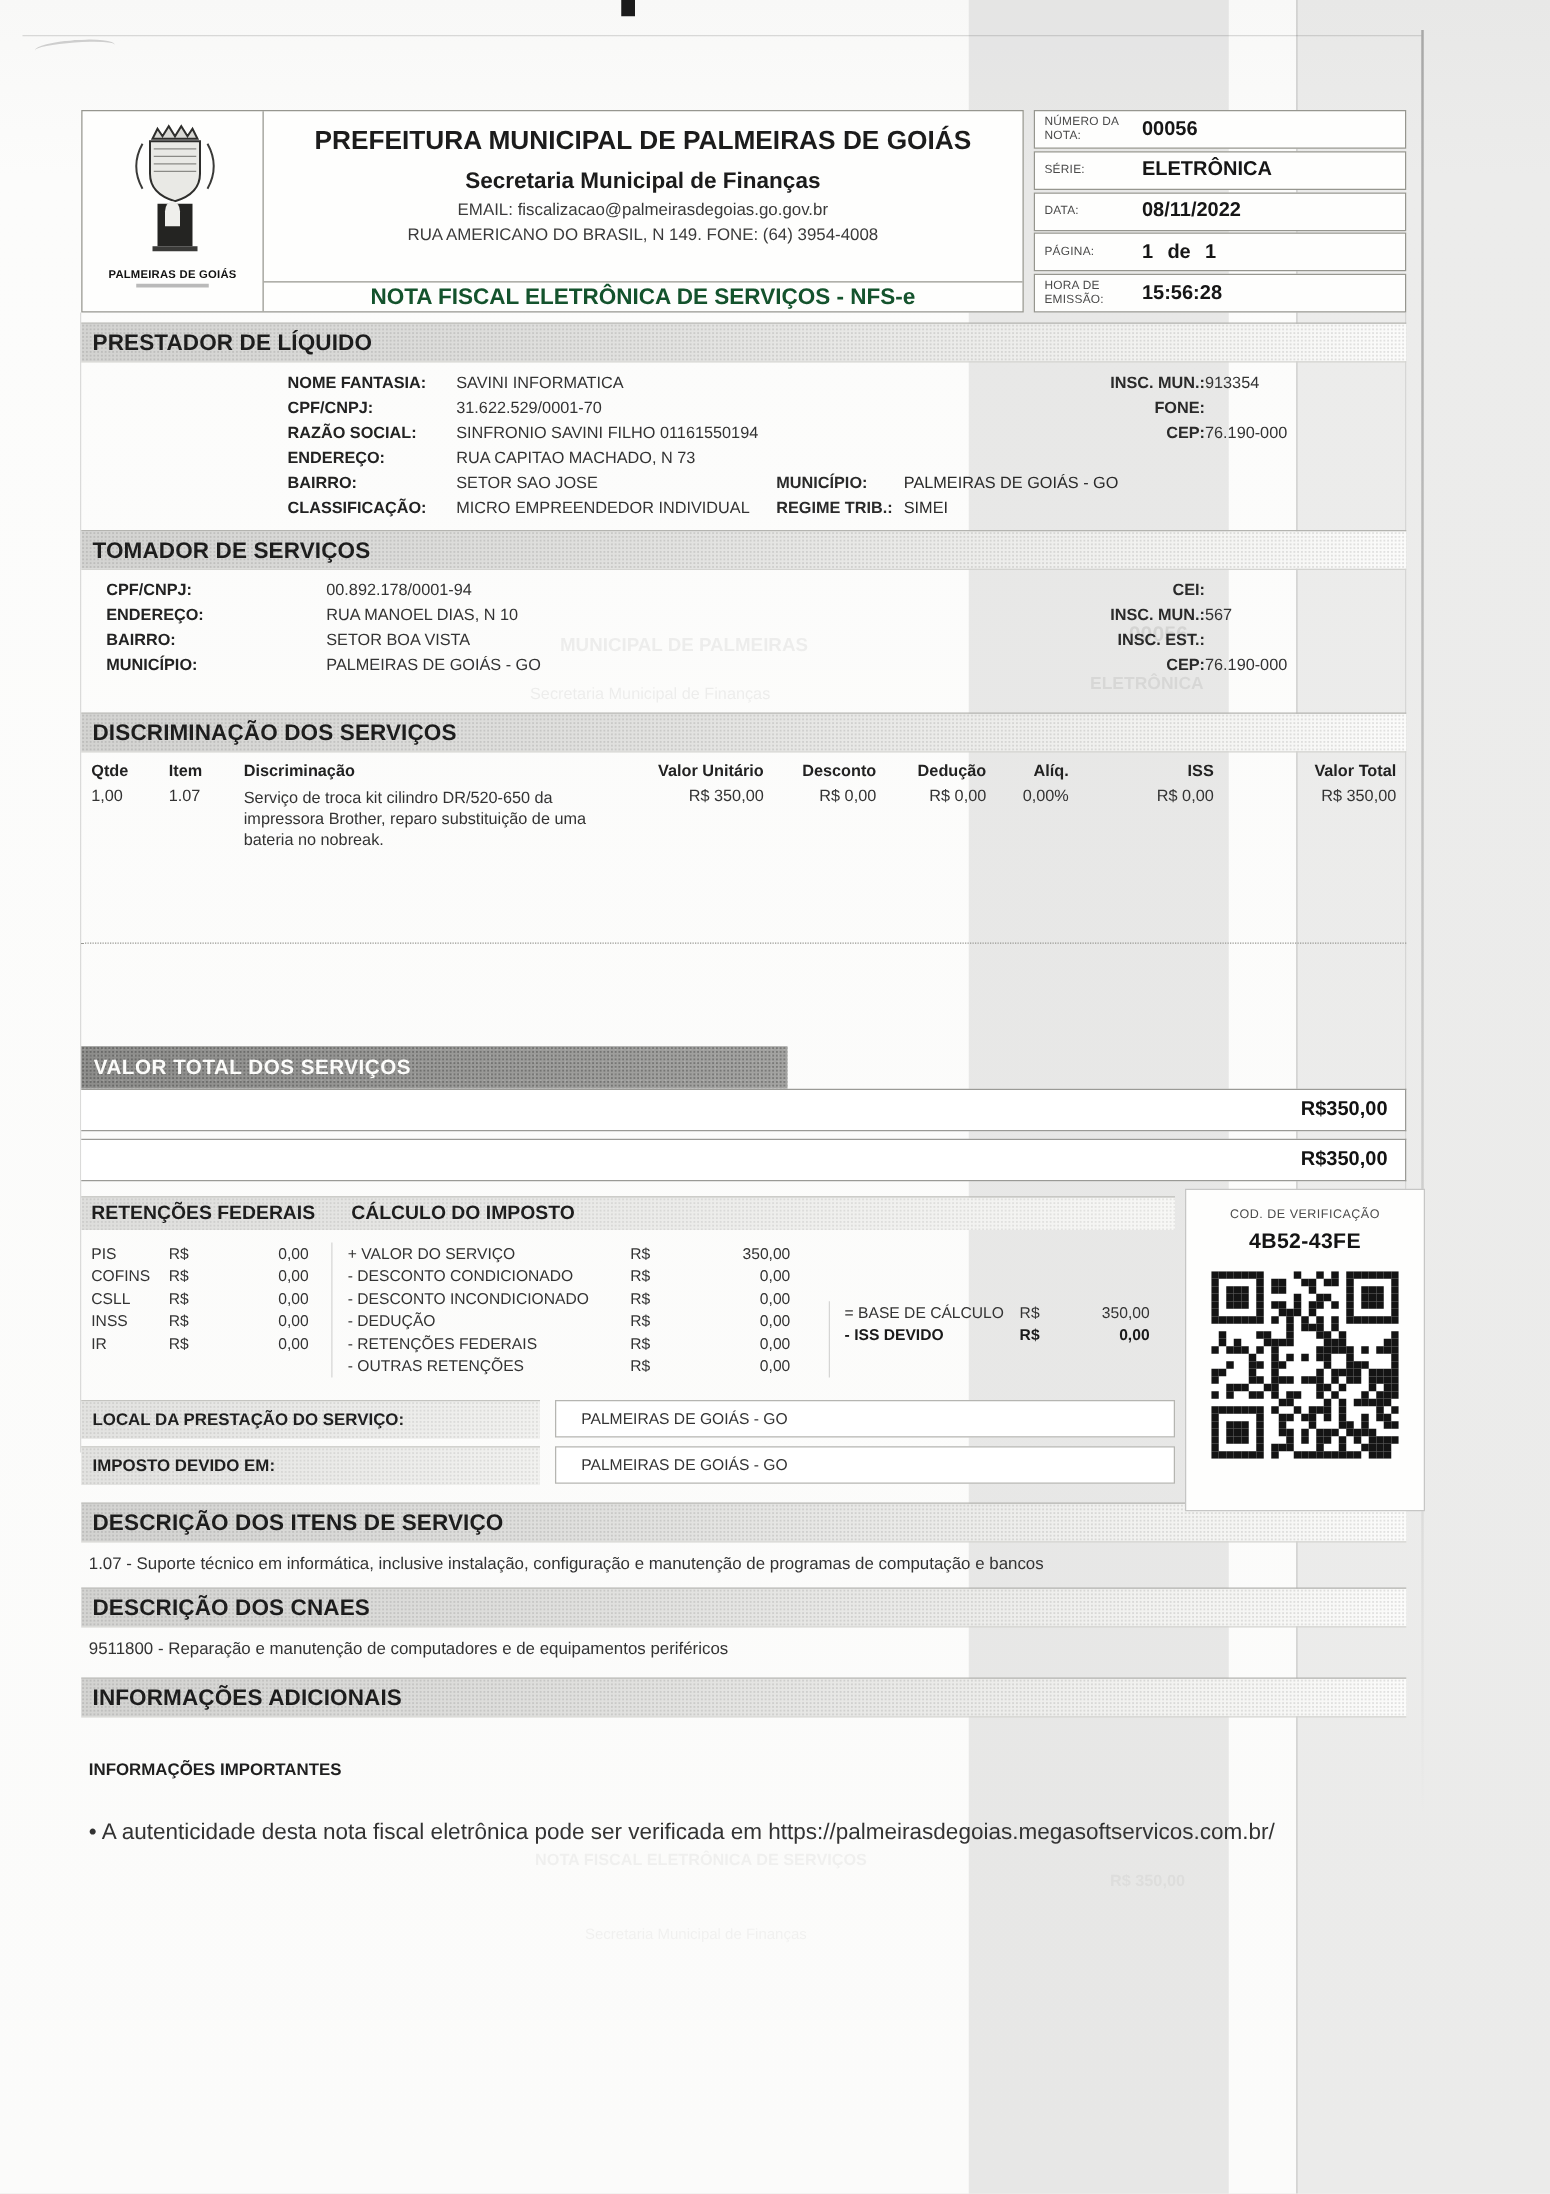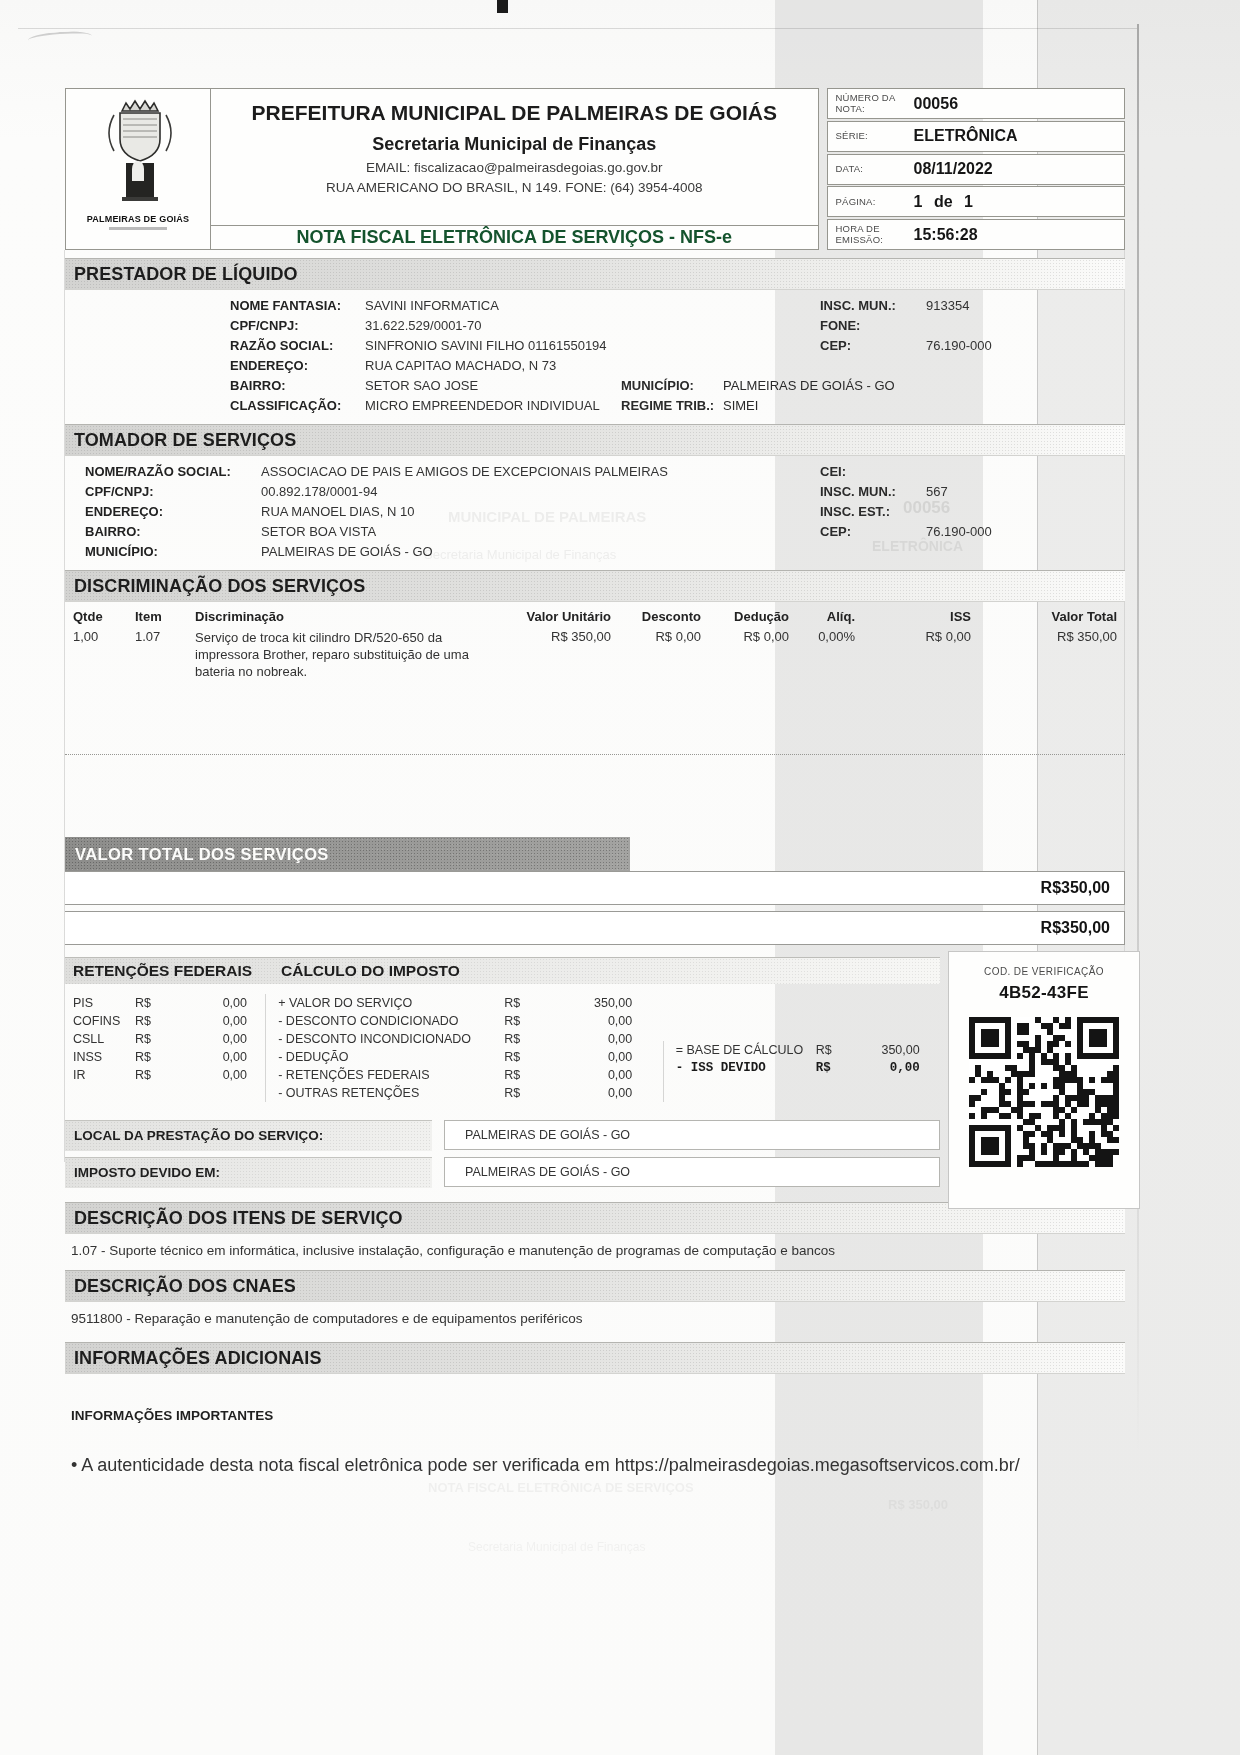--- a/index.html
+++ b/index.html
@@ -59,21 +59,21 @@
   .flabel{font-weight:bold;color:#222;}
   .fvalue{color:#333;}
   .prestador{padding-left:165px;min-height:120px;}
   .prestador .flabel{width:135px;}
   .prestador .fvalue{width:256px;}
   .prestador .flabel2{font-weight:bold;width:102px;}
   .prestador .fvalue2{flex:1;}
   .tomador{padding-left:20px;min-height:100px;}
   .tomador .flabel{width:176px;}
   .tomador .fvalue{flex:1;}
-  .side{position:absolute;left:755px;top:6px;}
+  .side{position:absolute;left:793px;top:6px;text-align:right;}
   .srow{display:flex;line-height:20px;}
   .slabel{font-weight:bold;width:106px;}
   .svalue{color:#333;}
 
   
   .stable{padding-top:4px;min-height:148px;border-bottom:1px dotted #979793;}
   .tgrid{display:grid;grid-template-columns:58px 56px 300px 112px 86px 84px 62px 112px 1fr;column-gap:4px;padding:0 8px;}
   .th{font-weight:bold;font-size:13px;line-height:22px;color:#222;}
   .td{font-size:13px;line-height:17px;color:#333;}
   .num{text-align:right;}
@@ -100,21 +100,21 @@
   .taxtitle.t2{padding-left:8px;}
   .taxbody{display:flex;padding:10px 0 8px 0;}
   .taxcol{font-size:12.5px;}
   .taxcol .taxrow{display:flex;line-height:18px;color:#333;}
   .c1{width:200px;padding-left:8px;}
   .c1 .tname{width:62px;} .c1 .tcur{width:42px;} .c1 .tval{width:70px;text-align:right;}
   .c2{width:400px;border-left:1px solid rgba(0,0,0,.15);padding-left:12px;}
   .c2 .tname{width:226px;} .c2 .tcur{width:36px;} .c2 .tval{width:92px;text-align:right;}
   .c3{width:275px;border-left:1px solid rgba(0,0,0,.15);padding-left:12px;margin-top:47px;}
   .c3 .tname{width:140px;} .c3 .tcur{width:34px;} .c3 .tval{width:70px;text-align:right;}
-  .c3 div.taxrow:nth-of-type(2){font-weight:bold;color:#1a1a1a;font-family:Liberation Mono, monospace;}
+  .c3 div.taxrow:nth-of-type(2){font-weight:bold;color:#1a1a1a;}
   
   .vbox{position:absolute;left:883px;top:-6px;width:192px;height:258px;border:1px solid rgba(0,0,0,.22);background:#fefefd;text-align:center;padding-top:8px;box-sizing:border-box;}
   .vbox-label{font-size:10px;letter-spacing:.4px;color:#4a4a4a;margin-top:6px;}
   .vbox-code{font-weight:bold;font-size:17px;color:#141414;margin-top:6px;letter-spacing:.3px;}
   .qr{width:150px;height:150px;margin:14px auto 0 auto;}
 
   
   .localrows{margin-top:10px;width:875px;}
   .localrow{display:flex;margin-bottom:6px;}
   .llabel{width:358px;height:30px;line-height:30px;padding-left:9px;font-weight:bold;font-size:13.5px;color:#1f1f1f;
@@ -271,24 +271,20 @@
             <span class="slabel">CEP:</span>
             <span class="svalue">76.190-000</span>
           </div>
         </div>
     </div>
 
     <div class="bar mt2">TOMADOR DE SERVIÇOS</div>
     <div class="fields tomador">
       <div>
 
-          <div class="frow">
-            <span class="flabel">NOME/RAZÃO SOCIAL:</span>
-            <span class="fvalue">ASSOCIACAO DE PAIS E AMIGOS DE EXCEPCIONAIS PALMEIRAS</span>
-          </div>
 
           <div class="frow">
             <span class="flabel">CPF/CNPJ:</span>
             <span class="fvalue">00.892.178/0001-94</span>
           </div>
 
           <div class="frow">
             <span class="flabel">ENDEREÇO:</span>
             <span class="fvalue">RUA MANOEL DIAS, N 10</span>
           </div>

